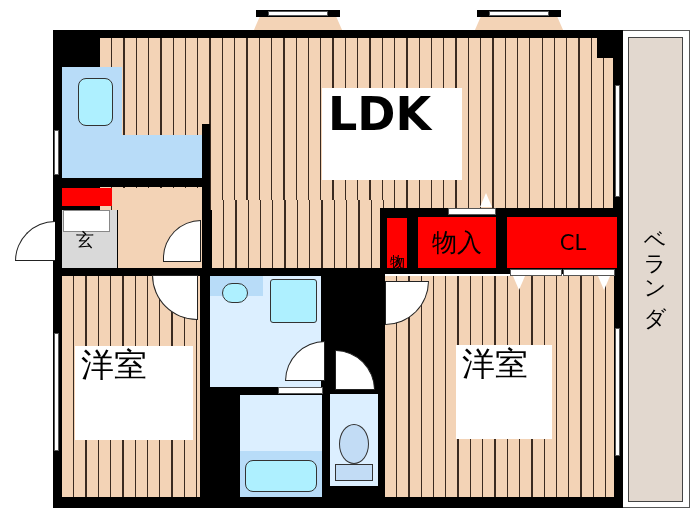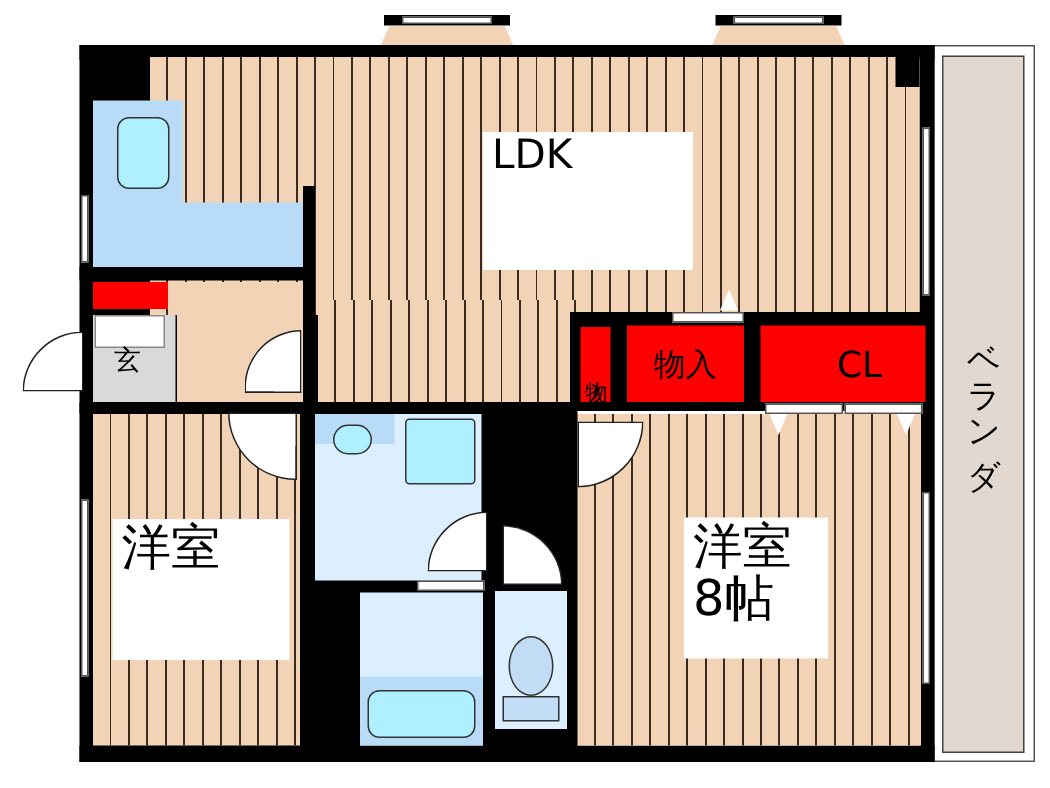--- a/index.html
+++ b/index.html
@@ -58,21 +58,21 @@
 <div class="abs red" style="left:62px;top:188px;width:50px;height:18px;"></div>
 <div class="abs" style="left:62px;top:210px;width:55px;height:58px;background:#d9d9d9;"></div>
 <div class="abs" style="left:63px;top:210px;width:47px;height:22px;background:#fff;border:1px solid #888;"></div>
 <div class="abs" style="left:76px;top:228px;font-size:18px;color:#000;">玄</div>
 <div class="abs beige" style="left:118px;top:188px;width:84px;height:80px;"></div>
 <div class="abs door-arc" style="left:15px;top:221px;width:40px;height:40px;border-radius:40px 0 0 0;border-right:0;"></div>
 <div class="abs door-arc" style="left:163px;top:220px;width:38px;height:42px;border-radius:38px 0 0 0;"></div>
 <div class="abs wall" style="left:53px;top:268px;width:157px;height:8px;"></div>
 
 <div class="abs label" style="left:322px;top:88px;width:140px;height:92px;">
-  <div style="font-size:27px;">LDK</div>
+  <div style="font-size:46px;font-weight:bold;">LDK</div>
 </div>
 
 <div class="abs floor" style="left:62px;top:276px;width:170px;height:221px;"></div>
 <div class="abs window" style="left:54px;top:333px;width:5px;height:118px;"></div>
 <div class="abs door-arc" style="left:152px;top:275px;width:46px;height:45px;border-radius:0 0 0 46px;"></div>
 <div class="abs label" style="left:75px;top:346px;width:118px;height:94px;">
   <div style="font-size:33px;">洋室</div>
 </div>
 
 <div class="abs wall" style="left:200px;top:268px;width:185px;height:240px;"></div>
@@ -90,32 +90,31 @@
 <div class="abs wet" style="left:330px;top:394px;width:48px;height:92px;"></div>
 <div class="abs door-arc" style="left:335px;top:350px;width:40px;height:40px;border-radius:0 40px 0 0;"></div>
 <div class="abs fixture" style="left:339px;top:424px;width:30px;height:40px;border-radius:50%;background:#c2dcf5;"></div>
 <div class="abs" style="left:335px;top:464px;width:38px;height:17px;background:#c2dcf5;border:1.5px solid #333;"></div>
 
 <div class="abs wall" style="left:380px;top:208px;width:240px;height:66px;"></div>
 <div class="abs red" style="left:387px;top:218px;width:20px;height:50px;display:flex;align-items:center;justify-content:center;">
   <span class="vtext" style="font-size:15px;">物入</span>
 </div>
 <div class="abs red" style="left:418px;top:217px;width:78px;height:51px;display:flex;align-items:center;justify-content:center;">
-  <span style="font-size:21px;">物入</span>
+  <span style="font-size:25px;">物入</span>
 </div>
 <div class="abs red" style="left:507px;top:217px;width:110px;height:51px;display:flex;align-items:center;justify-content:center;">
-  <span style="font-size:24px;margin-left:22px;">CL</span>
+  <span style="font-size:21px;margin-left:22px;">CL</span>
 </div>
 <div class="abs window" style="left:448px;top:208px;width:48px;height:7px;"></div>
 <div class="abs tri-up" style="left:480px;top:193px;"></div>
 <div class="abs window" style="left:510px;top:269px;width:52px;height:7px;"></div>
 <div class="abs window" style="left:563px;top:269px;width:52px;height:7px;"></div>
 
 <div class="abs floor" style="left:385px;top:276px;width:229px;height:221px;"></div>
 <div class="abs tri" style="left:513px;top:276px;"></div>
 <div class="abs tri" style="left:598px;top:276px;"></div>
 <div class="abs door-arc" style="left:385px;top:281px;width:44px;height:44px;border-radius:0 0 44px 0;"></div>
 <div class="abs window" style="left:615px;top:328px;width:5px;height:128px;"></div>
 <div class="abs window" style="left:615px;top:85px;width:5px;height:112px;"></div>
 <div class="abs label" style="left:456px;top:345px;width:96px;height:94px;">
   <div style="font-size:33px;">洋室</div>
-  <div style="font-size:33px;">8帖</div>
 </div>
 
 </body></html>

